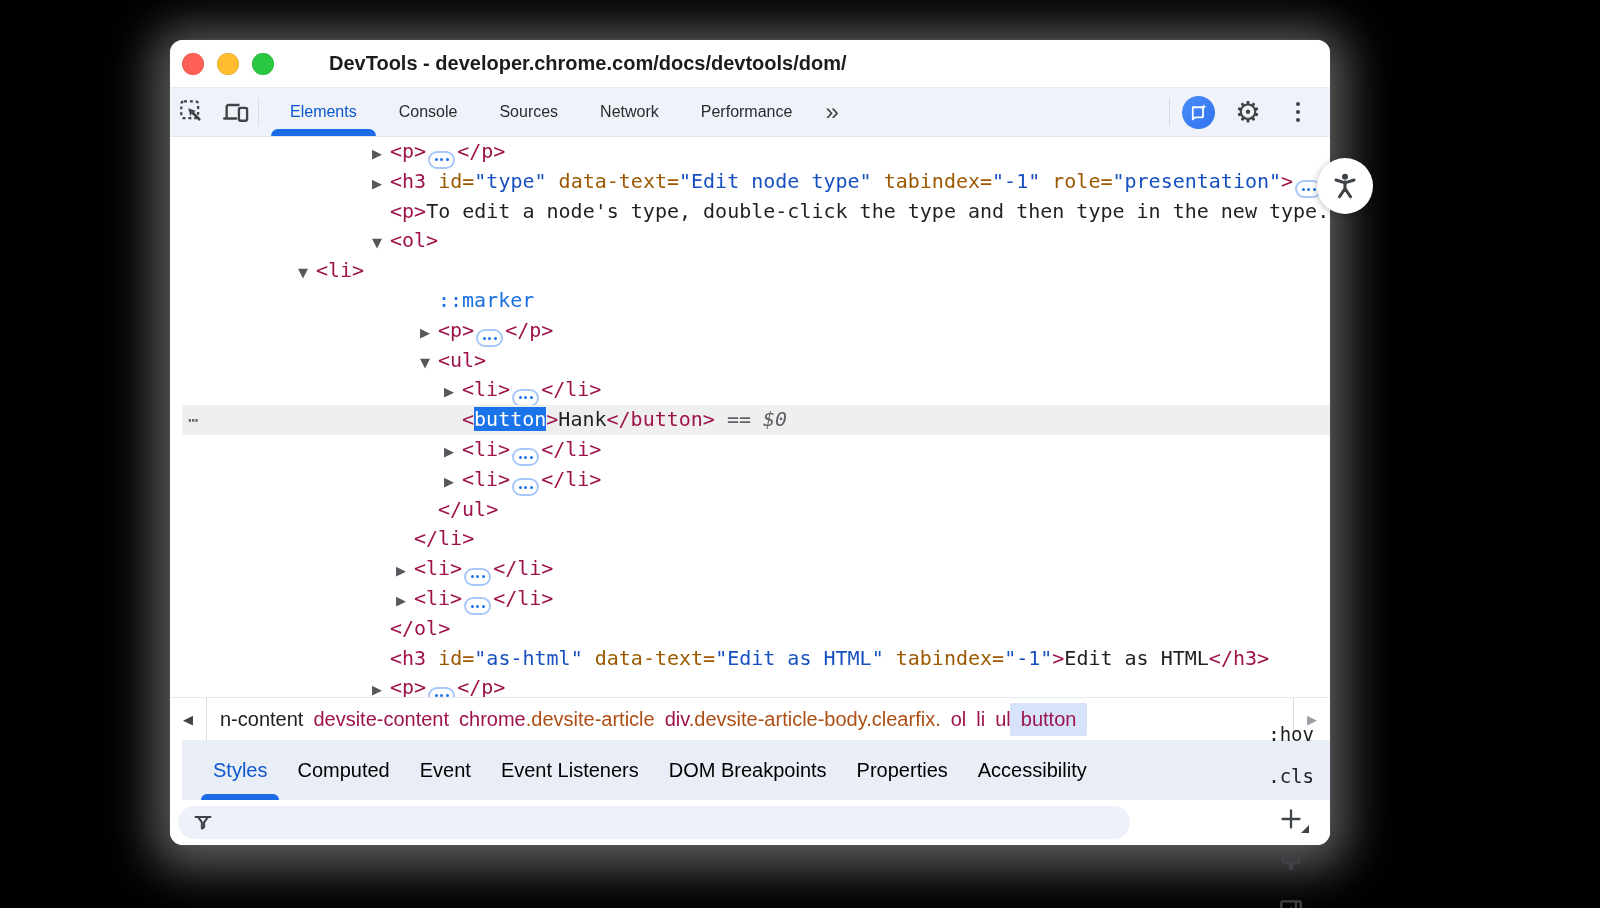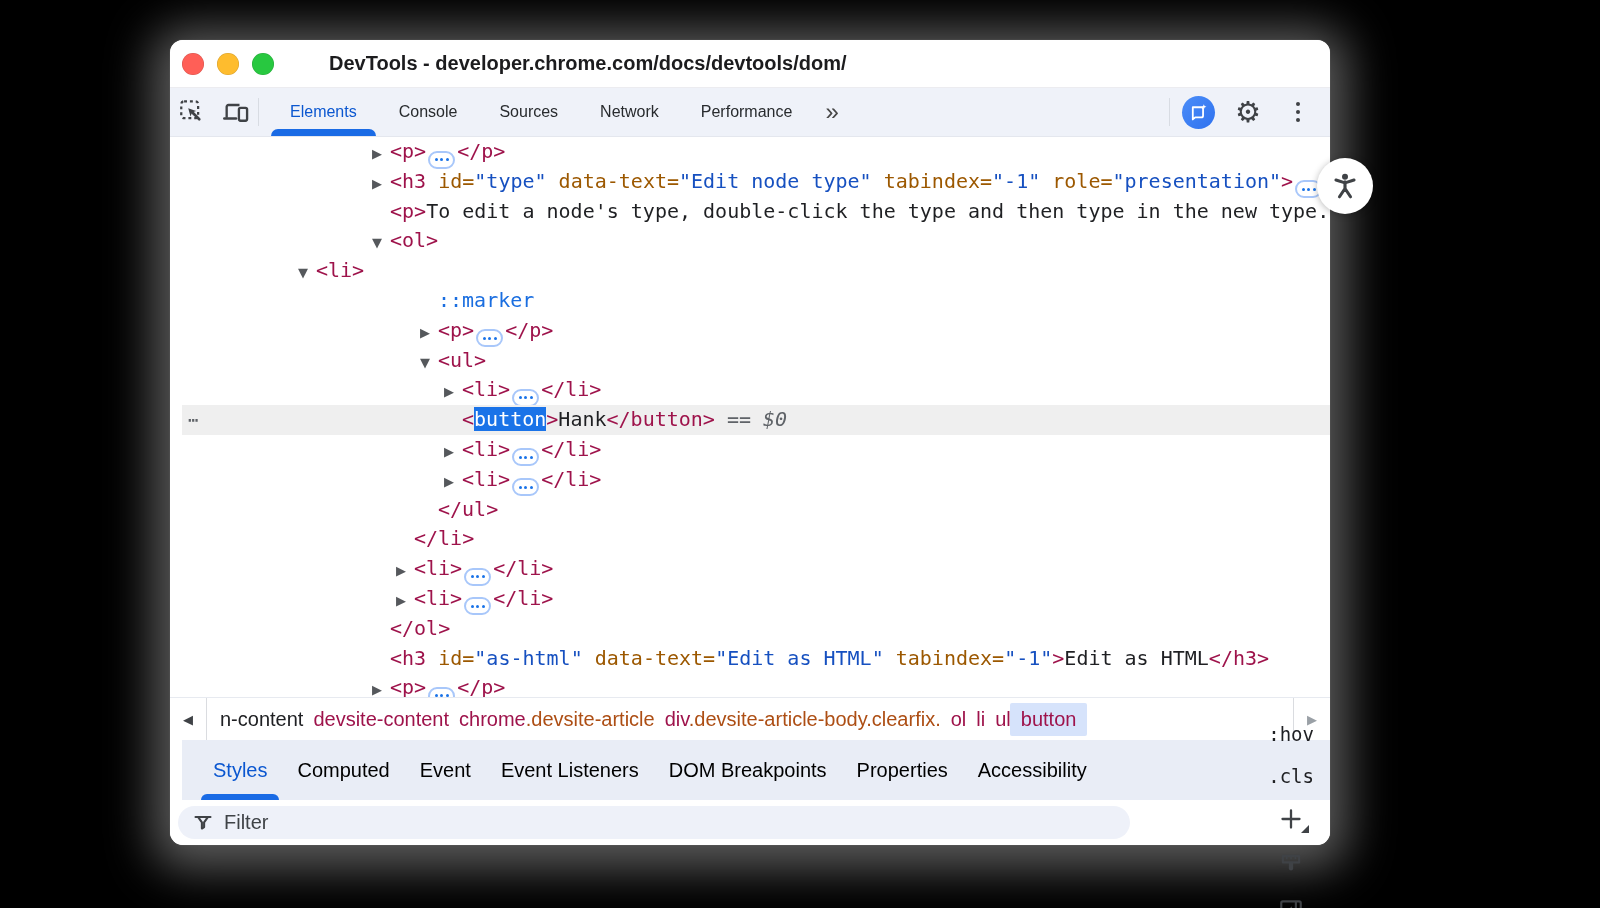--- a/index.html
+++ b/index.html
@@ -212,21 +212,20 @@
       <div class="ptab">Accessibility</div>
     </div>
 
   <div class="filterrow">
     <div class="filter-input">
       <span class="funnel">
         <svg width="22" height="22" viewBox="0 0 20 20" fill="none">
           <path d="M3.2 4.6 h13.6 M5.6 4.6 l3.4 4.8 v5.6 l2 -1.3 V9.4 l3.4 -4.8" stroke="#3f4246" stroke-width="1.9" stroke-linecap="round" stroke-linejoin="round"></path>
         </svg>
       </span>
-      <input placeholder="Filter" style="">
     </div>
     <div class="fr-right">
       <span class="fr-lbl">:hov</span>
       <span class="fr-lbl">.cls</span>
       <span class="plus-wrap">
         <svg width="24" height="24" viewBox="0 0 24 24" fill="none">
           <path d="M12 3.5 V20.5 M3.5 12 H20.5" stroke="#3f4246" stroke-width="2.3" stroke-linecap="round"></path>
         </svg>
         <span class="plus-caret"></span>
       </span>

